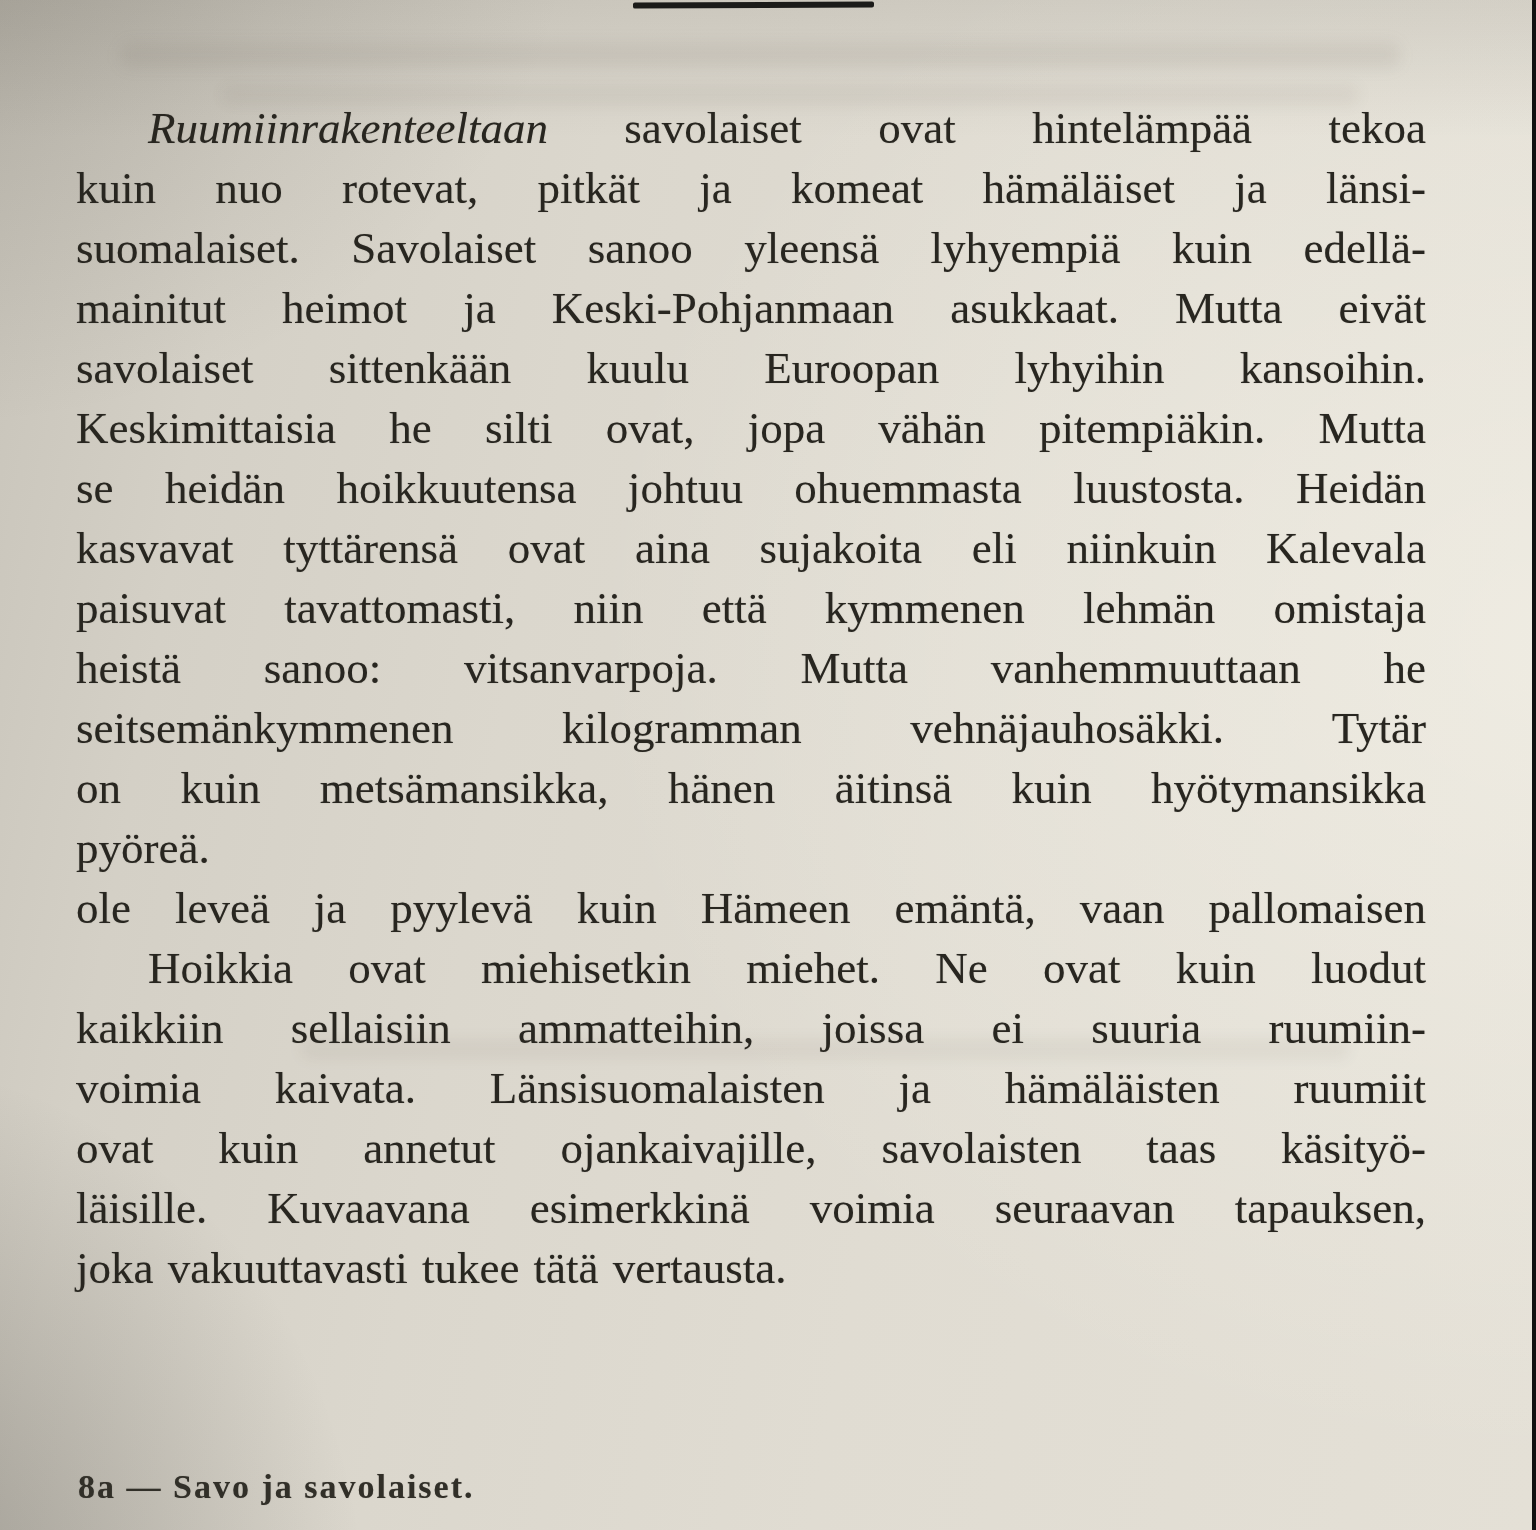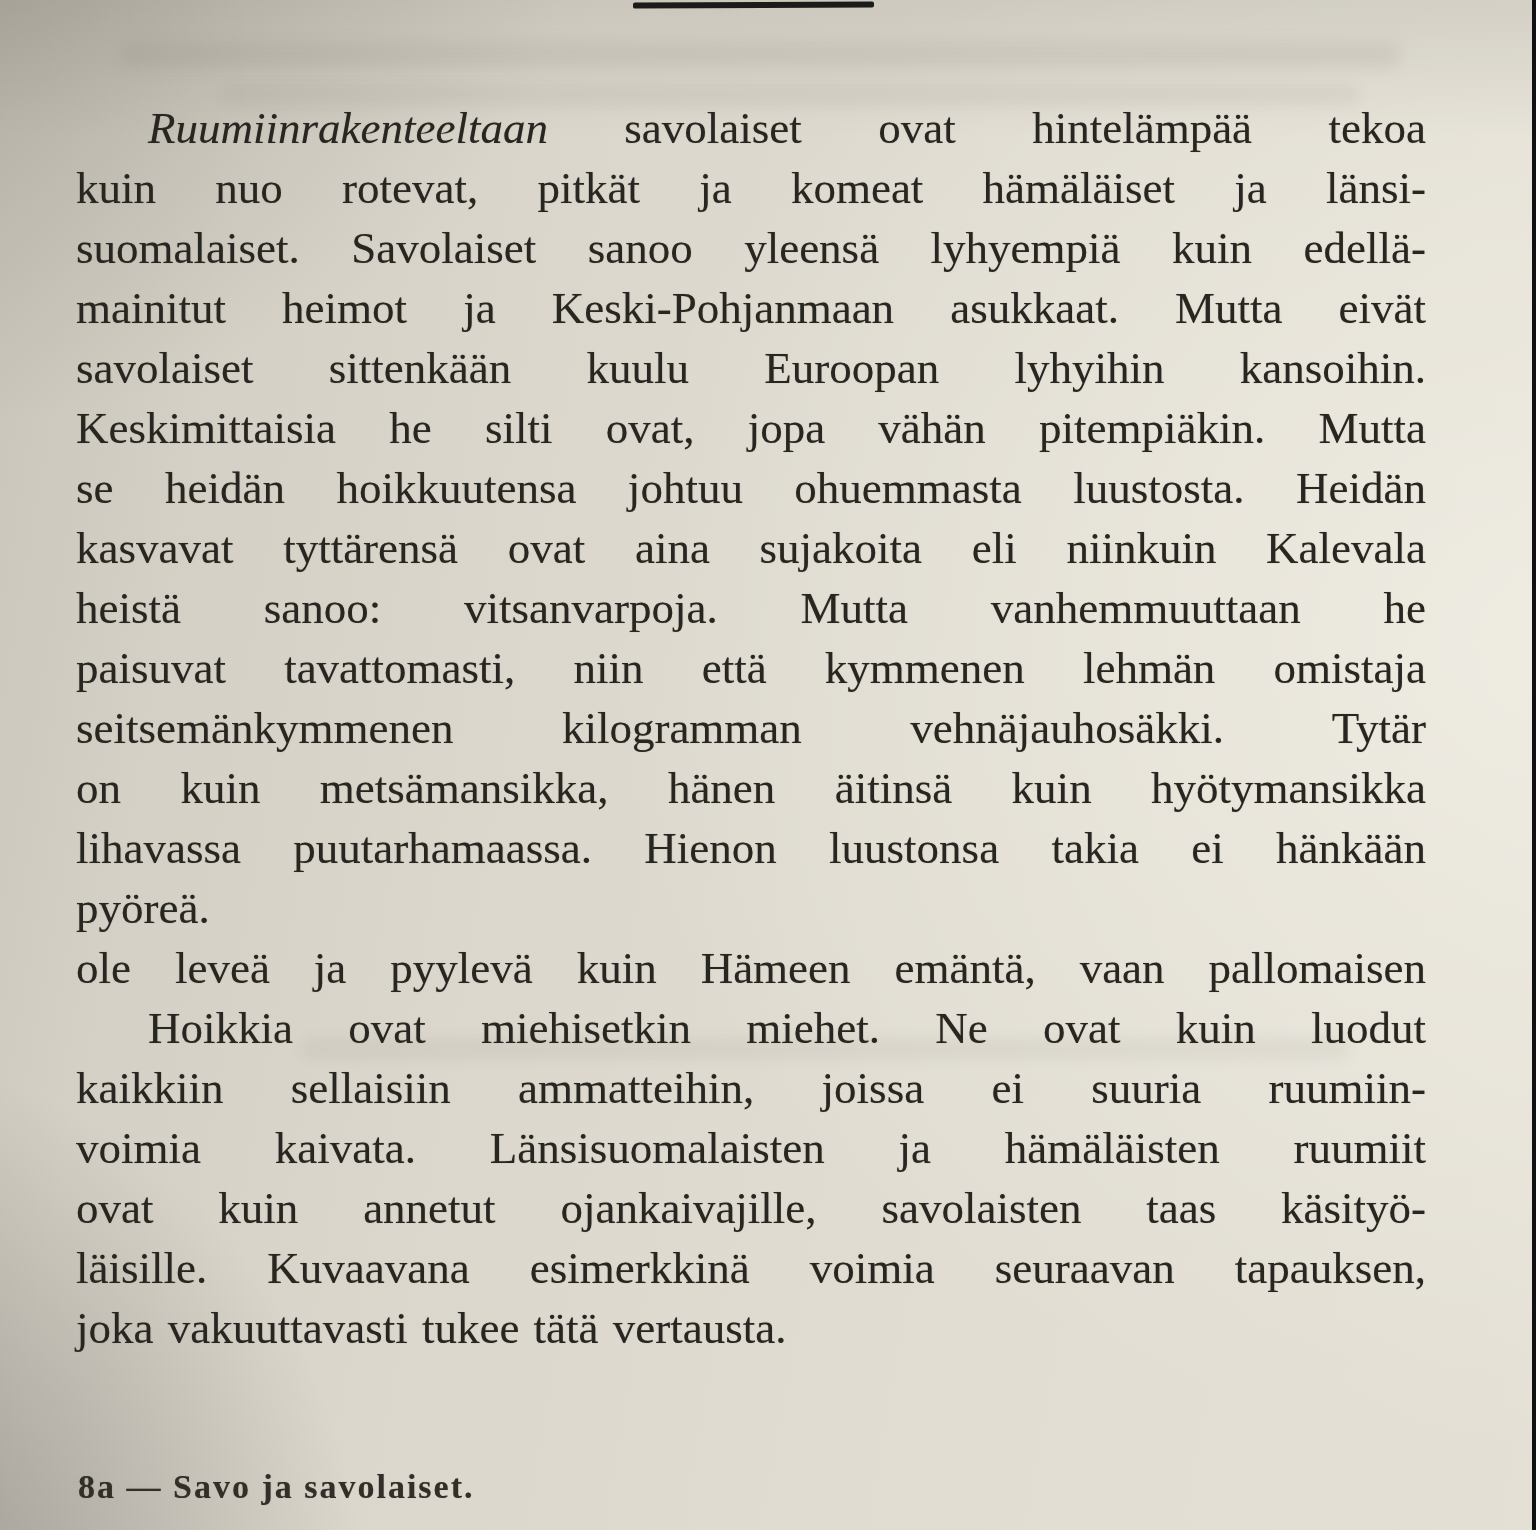--- a/index.html
+++ b/index.html
@@ -82,25 +82,24 @@
 
   <div class="body-text">
     <div class="line indent"><span class="lead-italic">Ruumiinrakenteeltaan</span><span> savolaiset ovat hintelämpää tekoa</span></div>
     <div class="line">kuin nuo rotevat, pitkät ja komeat hämäläiset ja länsi-</div>
     <div class="line">suomalaiset. Savolaiset sanoo yleensä lyhyempiä kuin edellä-</div>
     <div class="line">mainitut heimot ja Keski-Pohjanmaan asukkaat. Mutta eivät</div>
     <div class="line">savolaiset sittenkään kuulu Euroopan lyhyihin kansoihin.</div>
     <div class="line">Keskimittaisia he silti ovat, jopa vähän pitempiäkin. Mutta</div>
     <div class="line">se heidän hoikkuutensa johtuu ohuemmasta luustosta. Heidän</div>
     <div class="line">kasvavat tyttärensä ovat aina sujakoita eli niinkuin Kalevala</div>
+    <div class="line">paisuvat tavattomasti, niin että kymmenen lehmän omistaja</div>
     <div class="line">heistä sanoo: vitsanvarpoja. Mutta vanhemmuuttaan he</div>
-    <div class="line">paisuvat tavattomasti, niin että kymmenen lehmän omistaja</div>
     <div class="line">seitsemänkymmenen kilogramman vehnäjauhosäkki. Tytär</div>
     <div class="line">on kuin metsämansikka, hänen äitinsä kuin hyötymansikka</div>
-    <div class="line">lihavassa puutarhamaassa. Hienon luustonsa takia ei hänkään</div>
     <div class="line para-end">pyöreä.</div>
     <div class="line">ole leveä ja pyylevä kuin Hämeen emäntä, vaan pallomaisen</div>
     <div class="line indent">Hoikkia ovat miehisetkin miehet. Ne ovat kuin luodut</div>
     <div class="line">kaikkiin sellaisiin ammatteihin, joissa ei suuria ruumiin-</div>
     <div class="line">voimia kaivata. Länsisuomalaisten ja hämäläisten ruumiit</div>
     <div class="line">ovat kuin annetut ojankaivajille, savolaisten taas käsityö-</div>
     <div class="line">läisille. Kuvaavana esimerkkinä voimia seuraavan tapauksen,</div>
     <div class="line para-end">joka vakuuttavasti tukee tätä vertausta.</div>
   </div>
 

